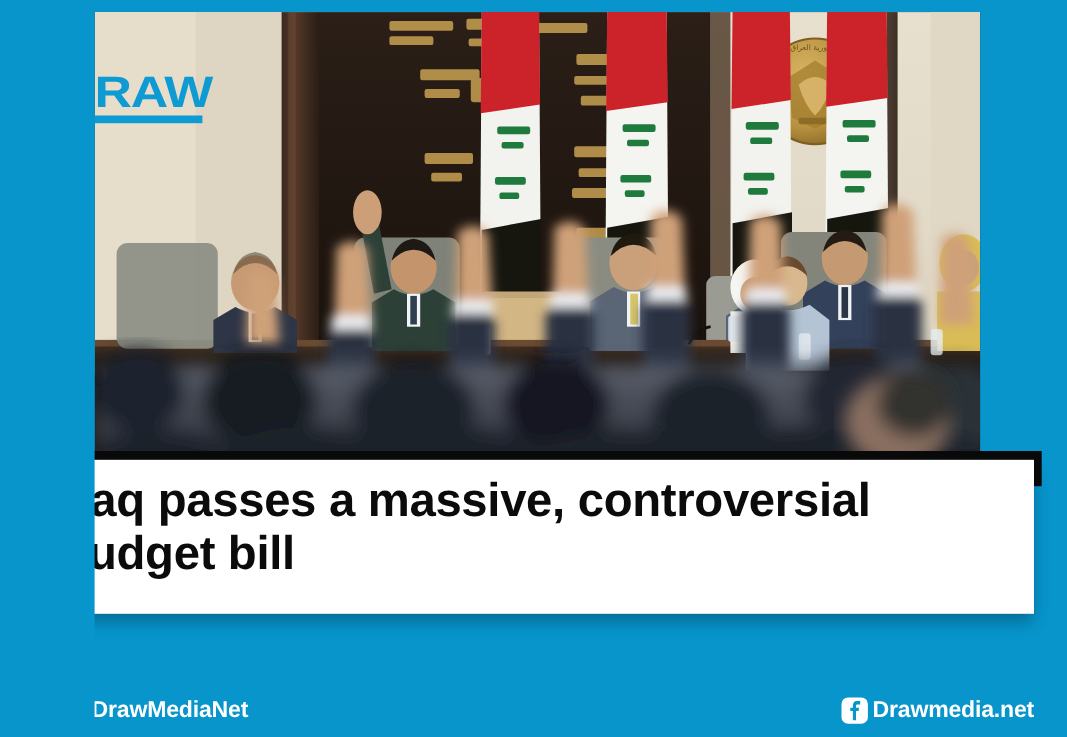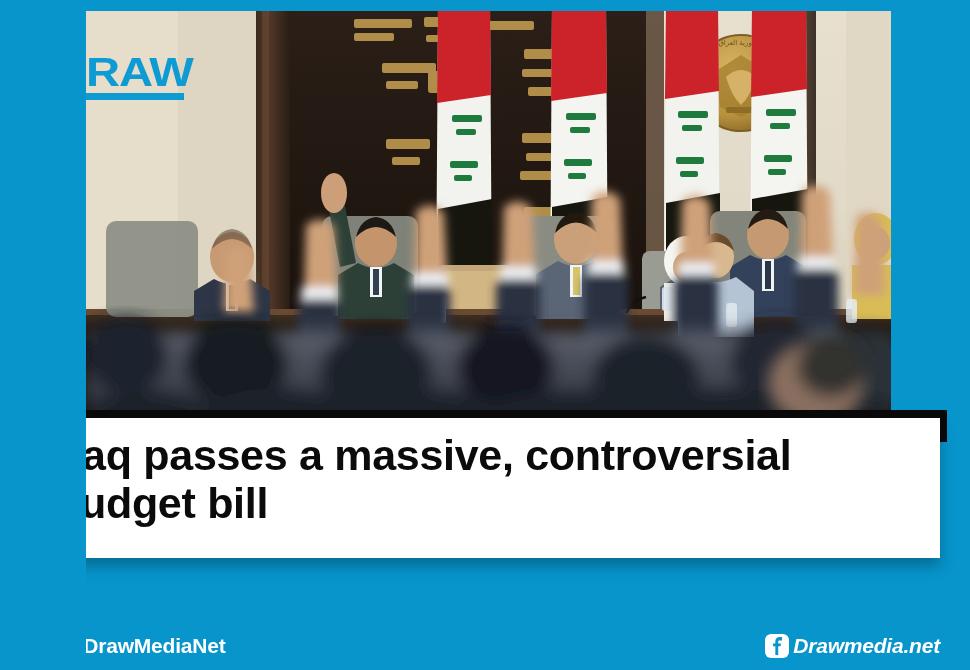--- a/index.html
+++ b/index.html
@@ -27,21 +27,21 @@
     overflow: hidden;
     background: #1b1714;
   }
 
   .photo-svg { display: block; width: 805px; height: 402px; }
 
   
   .logo {
     position: absolute;
     left: 0px;
-    top: 52px;
+    top: 64px;
     width: 190px;
     height: 56px;
     z-index: 30;
     pointer-events: none;
   }
   .logo-d-band {
     position: absolute;
     left: 0; top: -52px;
     width: 86px;
     height: 670px;
@@ -120,21 +120,20 @@
     align-items: center;
     gap: 9px;
   }
   .site-group {
     position: absolute;
     right: 30px;
     top: 34px;
     display: flex;
     align-items: flex-start;
     gap: 4px;
-    font-style: italic;
   }
   .social-badge {
     width: 24px;
     height: 24px;
     background: #ffffff;
     border-radius: 6px;
     display: flex;
     align-items: center;
     justify-content: center;
     flex: 0 0 auto;

